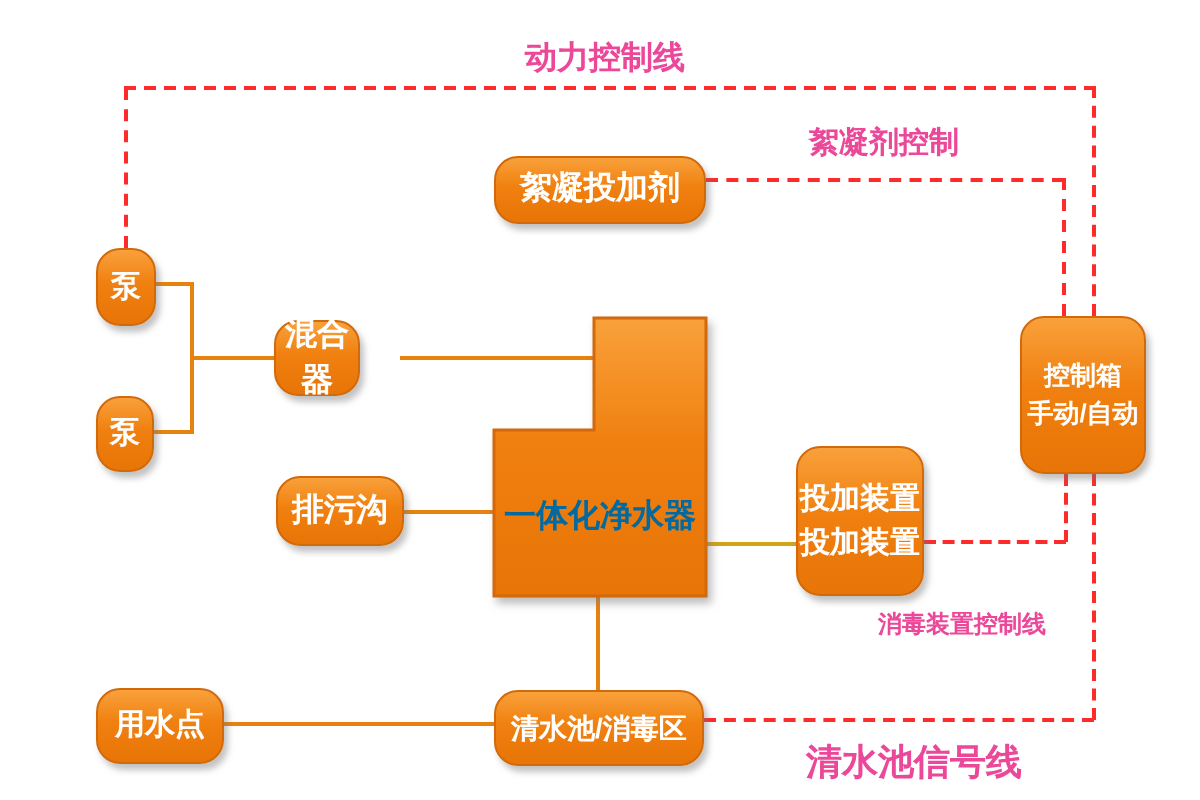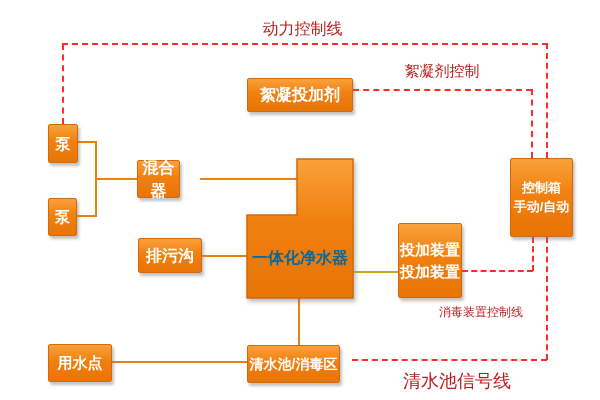--- a/index.html
+++ b/index.html
@@ -9,41 +9,41 @@
     width: 600px;
     height: 400px;
     background: #ffffff;
     font-family: "Liberation Sans", "DejaVu Sans", sans-serif;
     overflow: hidden;
   }
   .node {
     position: absolute;
     background: linear-gradient(180deg, #F9A13B 0%, #F0800F 45%, #E87507 100%);
     border: 1px solid #D2690A;
-    border-radius: 2px;
+    border-radius: 12px;
     box-shadow: 2px 3px 3px rgba(120,120,120,0.45);
     color: #ffffff;
     font-weight: bold;
     display: flex;
     flex-direction: column;
     align-items: center;
     justify-content: center;
     text-align: center;
     line-height: 1.45;
   }
   .flow-line { position: absolute; background: #E8820E; }
   .dosing-line { position: absolute; background: #D2A416; }
   .ctl-h { position: absolute; border-top: 2px dashed #FF2A2A; height: 0; }
   .ctl-v { position: absolute; border-left: 2px dashed #FF2A2A; width: 0; }
   .line-label {
     position: absolute;
-    color: #b91c1c;
+    color: #ec4899;
     text-align: center;
     white-space: nowrap;
-    font-weight: 400;
+    font-weight: 700;
   }
 </style>
 </head>
 <body>
 
 <div id="canvas">
 
   <div class="flow-line" style="left:78px; top:141px; width:19px; height:2px;"></div>
   <div class="flow-line" style="left:77px; top:215px; width:20px; height:2px;"></div>
   <div class="flow-line" style="left:95px; top:141px; width:2px; height:76px;"></div>
@@ -106,21 +106,21 @@
 
   <div class="node" style="left:510px; top:158px; width:63px; height:79px; font-size:13px;">
     <span>控制箱</span>
     <span>手动/自动</span>
   </div>
 
   <div class="node" style="left:48px; top:344px; width:64px; height:38px; font-size:15px;">
     <span>用水点</span>
   </div>
 
-  <div class="node" style="left:247px; top:345px; width:93px; height:38px; font-size:14px;">
+  <div class="node" style="left:247px; top:345px; width:105px; height:38px; font-size:14px;">
     <span>清水池/消毒区</span>
   </div>
 
   <div class="line-label" style="left:255px; top:19px; width:95px; font-size:16px;"><span>动力控制线</span></div>
 
   <div class="line-label" style="left:402px; top:62px; width:80px; font-size:15px;"><span>絮凝剂控制</span></div>
 
   <div class="line-label" style="left:430px; top:304px; width:102px; font-size:12px;"><span>消毒装置控制线</span></div>
 
   <div class="line-label" style="left:403px; top:369px; width:92px; font-size:18px;"><span>清水池信号线</span></div>

